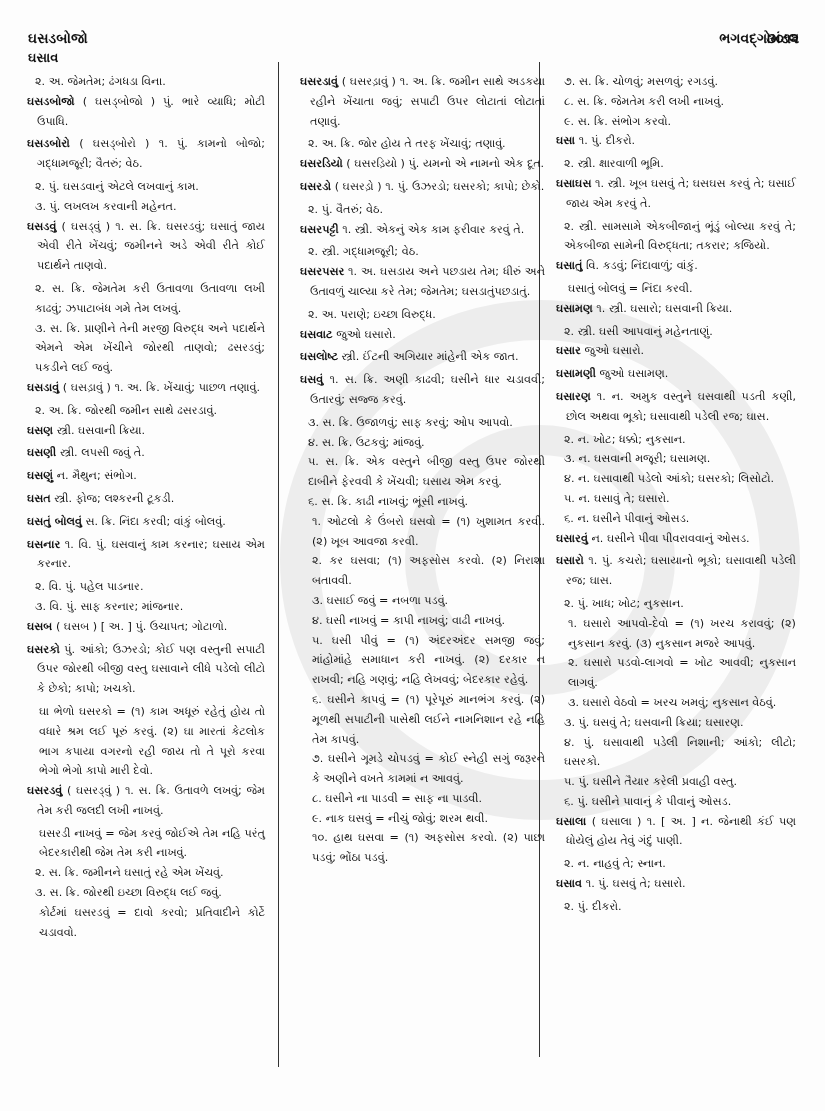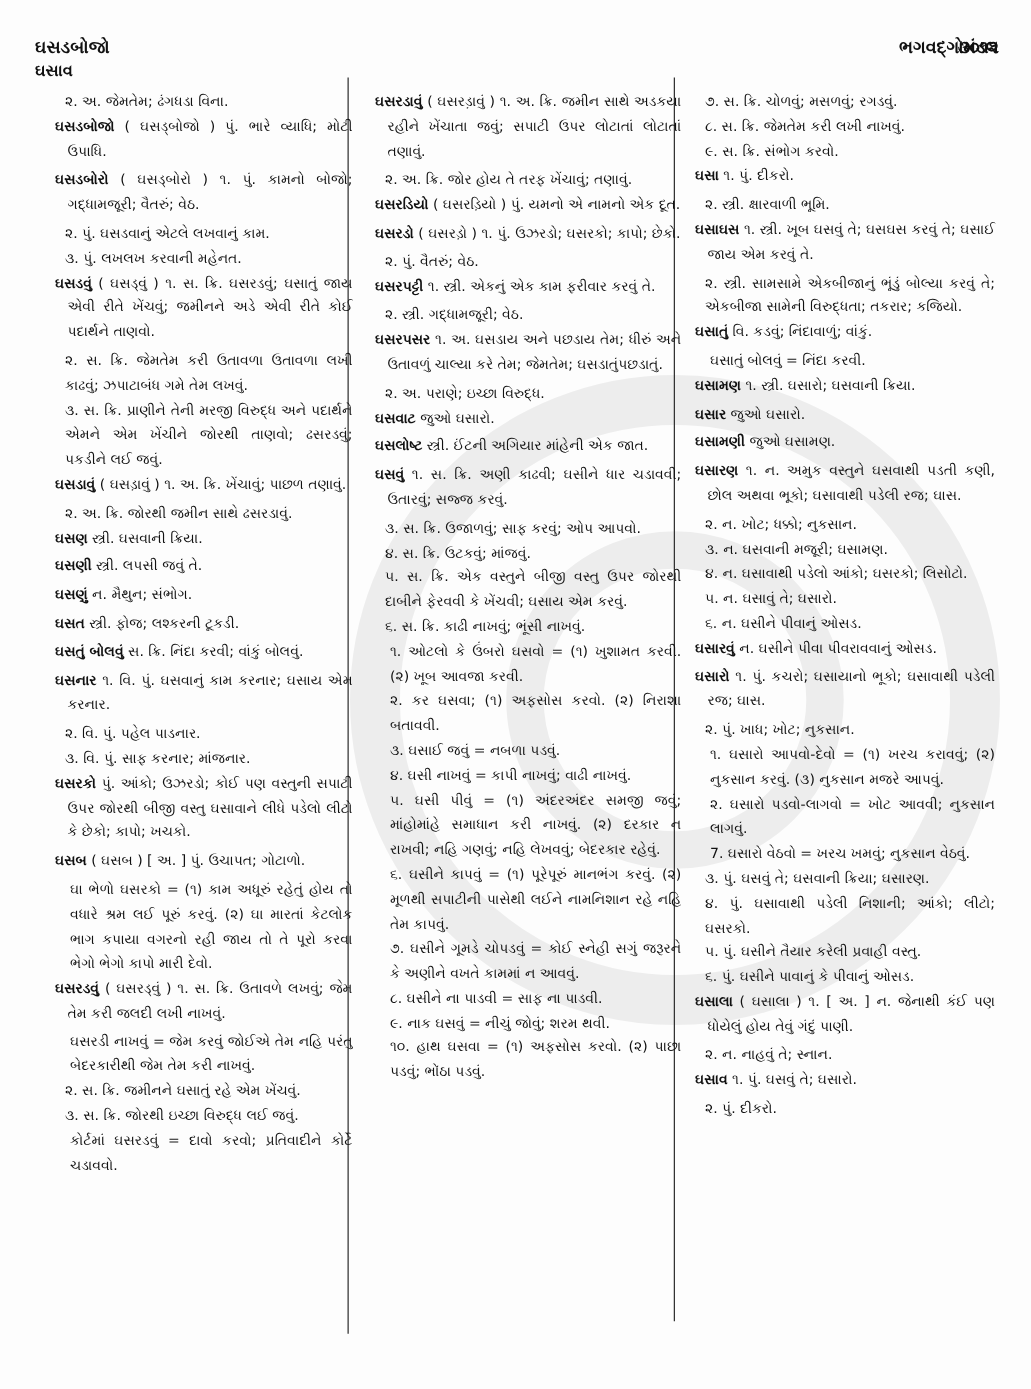--- a/index.html
+++ b/index.html
@@ -14,21 +14,21 @@
   .header {
     position:absolute; top:30px; left:28px; right:26px; height:22px;
     display:flex; justify-content:space-between; align-items:baseline;
     font-size:14px; font-weight:bold;
   }
   .header .center { position:absolute; left:0; right:0; text-align:right; }
   .last-word { position:absolute; left:28px; top:50px; font-size:13px; font-weight:bold; }
   .col {
     position:absolute; top:72px; font-size:11.2px; line-height:19.8px;
   }
-  .col1 { left:44px; width:238px; }
+  .col1 { left:27px; width:238px; }
   .col2 { left:300px; width:245px; }
   .col3 { left:556px; width:240px; }
   .rule { position:absolute; top:62px; width:1px; background:#333; }
   .rule1 { left:278px; height:1005px; }
   .rule2 { left:539px; height:995px; }
   .entry { margin:0 0 3px 0; text-indent:-10px; padding-left:10px; text-align:justify; }
   .sub { margin:0; padding-left:8px; text-indent:-0px; text-align:justify; }
   .idiom { margin:0; padding-left:12px; text-align:justify; }
   .hw { font-weight:bold; }
 </style>
@@ -62,22 +62,22 @@
     <p class="entry"><span class="hw">ઘસડાવું</span><span> ( ઘસડ઼ાવું ) ૧. અ. ક્રિ. ખેંચાવું; પાછળ તણાવું.</span></p>
     <p class="sub"><span>૨. અ. ક્રિ. જોરથી જમીન સાથે ઢસરડાવું.</span></p>
     <p class="entry"><span class="hw">ઘસણ</span><span> સ્ત્રી. ઘસવાની ક્રિયા.</span></p>
     <p class="entry"><span class="hw">ઘસણી</span><span> સ્ત્રી. લપસી જવું તે.</span></p>
     <p class="entry"><span class="hw">ઘસણું</span><span> ન. મૈથુન; સંભોગ.</span></p>
     <p class="entry"><span class="hw">ઘસત</span><span> સ્ત્રી. ફોજ; લશ્કરની ટૂકડી.</span></p>
     <p class="entry"><span class="hw">ઘસતું બોલવું</span><span> સ. ક્રિ. નિંદા કરવી; વાંકું બોલવું.</span></p>
     <p class="entry"><span class="hw">ઘસનાર</span><span> ૧. વિ. પું. ઘસવાનું કામ કરનાર; ઘસાય એમ કરનાર.</span></p>
     <p class="sub"><span>૨. વિ. પું. પહેલ પાડનાર.</span></p>
     <p class="sub"><span>૩. વિ. પું. સાફ કરનાર; માંજનાર.</span></p>
+    <p class="entry"><span class="hw">ઘસબ</span><span> ( ઘસબ ) [ અ. ] પું. ઉચાપત; ગોટાળો.</span></p>
     <p class="entry"><span class="hw">ઘસરકો</span><span> પું. આંકો; ઉઝરડો; કોઈ પણ વસ્તુની સપાટી ઉપર જોરથી બીજી વસ્તુ ઘસાવાને લીધે પડેલો લીટો કે છેકો; કાપો; ખચકો.</span></p>
-    <p class="entry"><span class="hw">ઘસબ</span><span> ( ઘસબ ) [ અ. ] પું. ઉચાપત; ગોટાળો.</span></p>
     <p class="idiom"><span>ઘા ભેળો ઘસરકો = (૧) કામ અધૂરું રહેતું હોય તો વધારે શ્રમ લઈ પૂરું કરવું. (૨) ઘા મારતાં કેટલોક ભાગ કપાયા વગરનો રહી જાય તો તે પૂરો કરવા ભેગો ભેગો કાપો મારી દેવો.</span></p>
     <p class="entry"><span class="hw">ઘસરડવું</span><span> ( ઘસરડ્વું ) ૧. સ. ક્રિ. ઉતાવળે લખવું; જેમ તેમ કરી જલદી લખી નાખવું.</span></p>
     <p class="idiom"><span>ઘસરડી નાખવું = જેમ કરવું જોઈએ તેમ નહિ પરંતુ બેદરકારીથી જેમ તેમ કરી નાખવું.</span></p>
     <p class="sub"><span>૨. સ. ક્રિ. જમીનને ઘસાતું રહે એમ ખેંચવું.</span></p>
     <p class="sub"><span>૩. સ. ક્રિ. જોરથી ઇચ્છા વિરુદ્ધ લઈ જવું.</span></p>
     <p class="idiom"><span>કોર્ટમાં ઘસરડવું = દાવો કરવો; પ્રતિવાદીને કોર્ટે ચડાવવો.</span></p>
   </div>
 <div class="col col2">
     <p class="entry"><span class="hw">ઘસરડાવું</span><span> ( ઘસરડ઼ાવું ) ૧. અ. ક્રિ. જમીન સાથે અડકયા રહીને ખેંચાતા જવું; સપાટી ઉપર લોટાતાં લોટાતાં તણાવું.</span></p>
     <p class="sub"><span>૨. અ. ક્રિ. જોર હોય તે તરફ ખેંચાવું; તણાવું.</span></p>
@@ -110,34 +110,35 @@
     <p class="sub"><span>૭. સ. ક્રિ. ચોળવું; મસળવું; રગડવું.</span></p>
     <p class="sub"><span>૮. સ. ક્રિ. જેમતેમ કરી લખી નાખવું.</span></p>
     <p class="sub"><span>૯. સ. ક્રિ. સંભોગ કરવો.</span></p>
     <p class="entry"><span class="hw">ઘસા</span><span> ૧. પું. દીકરો.</span></p>
     <p class="sub"><span>૨. સ્ત્રી. ક્ષારવાળી ભૂમિ.</span></p>
     <p class="entry"><span class="hw">ઘસાઘસ</span><span> ૧. સ્ત્રી. ખૂબ ઘસવું તે; ઘસઘસ કરવું તે; ઘસાઈ જાય એમ કરવું તે.</span></p>
     <p class="sub"><span>૨. સ્ત્રી. સામસામે એકબીજાનું ભૂંડું બોલ્યા કરવું તે; એકબીજા સામેની વિરુદ્ધતા; તકરાર; કજિયો.</span></p>
     <p class="entry"><span class="hw">ઘસાતું</span><span> વિ. કડવું; નિંદાવાળું; વાંકું.</span></p>
     <p class="idiom"><span>ઘસાતું બોલવું = નિંદા કરવી.</span></p>
     <p class="entry"><span class="hw">ઘસામણ</span><span> ૧. સ્ત્રી. ઘસારો; ઘસવાની ક્રિયા.</span></p>
+    <p class="sub"><span>૨. સ્ત્રી. ઘસી આપવાનું મહેનતાણું.</span></p>
     <p class="entry"><span class="hw">ઘસાર</span><span> જુઓ ઘસારો.</span></p>
     <p class="entry"><span class="hw">ઘસામણી</span><span> જુઓ ઘસામણ.</span></p>
     <p class="entry"><span class="hw">ઘસારણ</span><span> ૧. ન. અમુક વસ્તુને ઘસવાથી પડતી કણી, છોલ અથવા ભૂકો; ઘસાવાથી પડેલી રજ; ઘાસ.</span></p>
     <p class="sub"><span>૨. ન. ખોટ; ધક્કો; નુકસાન.</span></p>
     <p class="sub"><span>૩. ન. ઘસવાની મજૂરી; ઘસામણ.</span></p>
     <p class="sub"><span>૪. ન. ઘસાવાથી પડેલો આંકો; ઘસરકો; લિસોટો.</span></p>
     <p class="sub"><span>૫. ન. ઘસાવું તે; ઘસારો.</span></p>
     <p class="sub"><span>૬. ન. ઘસીને પીવાનું ઓસડ.</span></p>
     <p class="entry"><span class="hw">ઘસારવું</span><span> ન. ઘસીને પીવા પીવરાવવાનું ઓસડ.</span></p>
     <p class="entry"><span class="hw">ઘસારો</span><span> ૧. પું. કચરો; ઘસાયાનો ભૂકો; ઘસાવાથી પડેલી રજ; ઘાસ.</span></p>
     <p class="sub"><span>૨. પું. ખાધ; ખોટ; નુકસાન.</span></p>
     <p class="idiom"><span>૧. ઘસારો આપવો-દેવો = (૧) ખરચ કરાવવું; (૨) નુકસાન કરવું. (૩) નુકસાન મજરે આપવું.</span></p>
     <p class="idiom"><span>૨. ઘસારો પડવો-લાગવો = ખોટ આવવી; નુકસાન લાગવું.</span></p>
-    <p class="idiom"><span>7. ઘસારો વેઠવો = ખરચ ખમવું; નુકસાન વેઠવું.</span></p>
+    <p class="idiom"><span>૩. ઘસારો વેઠવો = ખરચ ખમવું; નુકસાન વેઠવું.</span></p>
     <p class="sub"><span>૩. પું. ઘસવું તે; ઘસવાની ક્રિયા; ઘસારણ.</span></p>
     <p class="sub"><span>૪. પું. ઘસાવાથી પડેલી નિશાની; આંકો; લીટો; ઘસરકો.</span></p>
     <p class="sub"><span>૫. પું. ઘસીને તૈયાર કરેલી પ્રવાહી વસ્તુ.</span></p>
     <p class="sub"><span>૬. પું. ઘસીને પાવાનું કે પીવાનું ઓસડ.</span></p>
     <p class="entry"><span class="hw">ઘસાલા</span><span> ( ઘસાલા ) ૧. [ અ. ] ન. જેનાથી કંઈ પણ ધોયેલું હોય તેવું ગંદું પાણી.</span></p>
     <p class="sub"><span>૨. ન. નાહવું તે; સ્નાન.</span></p>
     <p class="entry"><span class="hw">ઘસાવ</span><span> ૧. પું. ઘસવું તે; ઘસારો.</span></p>
     <p class="sub"><span>૨. પું. દીકરો.</span></p>
   </div>
 

